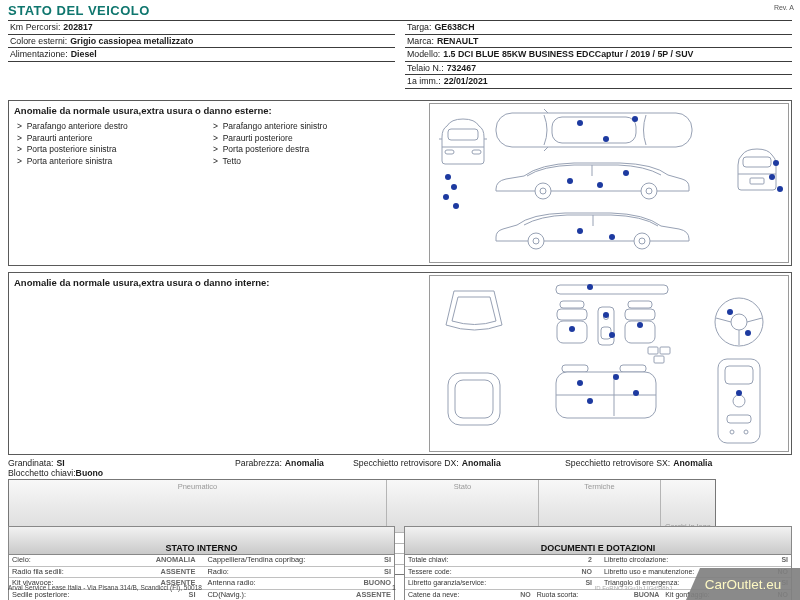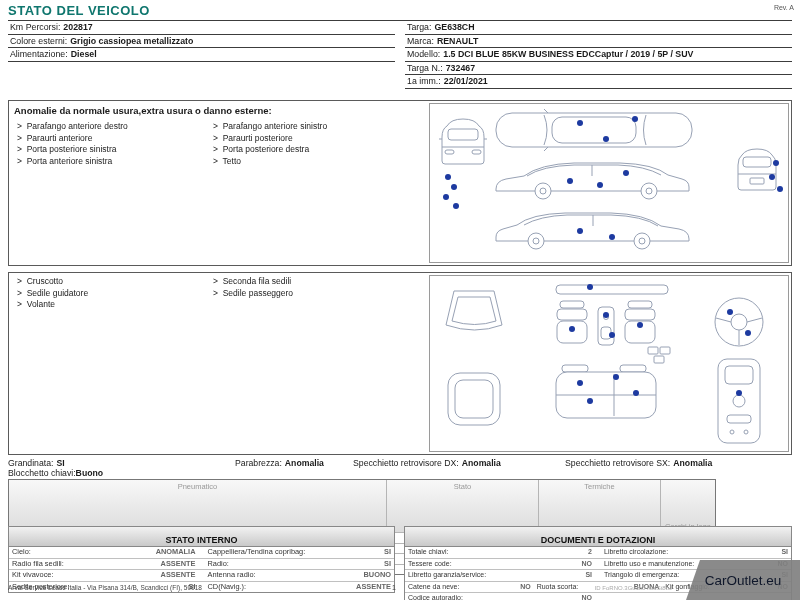--- a/index.html
+++ b/index.html
@@ -49,57 +49,57 @@
   .td-pos { width:98px; font-size:7px; font-weight:700; color:#333; background:linear-gradient(#f4f4f4,#e6e6e6); padding:1px 2px 0; }
   .td-desc { width:280px; font-size:6.5px; color:#999; padding:2px 2px 0; }
   .td-stato { width:152px; font-size:6.5px; color:#999; text-align:center; padding-top:2px; }
   .td-term { width:122px; font-size:6.5px; color:#999; text-align:center; padding-top:2px; }
   .td-cerchi { flex:1; font-size:6.5px; color:#888; font-weight:700; text-align:center; padding-top:2px; }
 
   .btables { left:8px; top:526px; width:784px; display:flex; gap:9px; }
   .btable { border:1px solid #888; background:#fff; align-self:flex-start; }
   .btable.si { width:387px; }
   .btable.dd { flex:1; }
-  .bt-head { background:linear-gradient(#f2f2f2,#c9c9c9); border-bottom:1px solid #888; font-size:9px; font-weight:700; text-align:center; color:#111; padding:8px 0 1px; }
+  .bt-head { background:linear-gradient(#f2f2f2,#c9c9c9); border-bottom:1px solid #888; font-size:9px; font-weight:700; text-align:center; color:#111; padding:16px 0 1px; }
   .bt-row { display:flex; border-bottom:1px solid #c0c0c0; padding:1px 3px; font-size:7.4px; line-height:8.6px; }
   .bt-row:last-child { border-bottom:none; }
   .dd .bt-row { font-size:7px; }
   .half { flex:1; display:flex; min-width:0; }
   .half + .half { margin-left:12px;text-align:center; }
   .third { flex:1; display:flex; min-width:0; }
   .third + .third { margin-left:6px; }
   .bl { color:#333; white-space:nowrap; }
   .bv { margin-left:auto; font-weight:700; color:#666; padding-left:4px; }
 
   .footer-company { left:8px; bottom:9px; font-size:6.5px; color:#444; }
   .footer-page { left:392px; bottom:9px; font-size:7px; color:#444; }
   .footer-id { right:128px; bottom:9px; font-size:6px; color:#aaa; }
 
-  .watermark { right:0; bottom:0; width:114px; height:40px; background:rgba(128,128,128,.92);
+  .watermark { right:0; bottom:0; width:114px; height:32px; background:rgba(128,128,128,.92);
     clip-path:polygon(14px 0, 100% 0, 100% 100%, 0 100%);
     display:flex; align-items:center; justify-content:center;
-    color:#0f172a; font-size:13.5px; }
+    color:#fef9c3; font-size:13.5px; }
 </style>
 </head>
 <body>
 
 <div class="abs page-title">STATO DEL VEICOLO</div>
 <div class="abs rev">Rev. A</div>
 
 <div class="abs info">
   <div class="info-left">
     <div class="info-row"><span class="lbl">Km Percorsi:</span><b>202817</b></div>
     <div class="info-row"><span class="lbl">Colore esterni:</span><b>Grigio cassiopea metallizzato</b></div>
     <div class="info-row"><span class="lbl">Alimentazione:</span><b>Diesel</b></div>
   </div>
   <div class="info-right">
     <div class="info-row"><span class="lbl">Targa:</span><b>GE638CH</b></div>
     <div class="info-row"><span class="lbl">Marca:</span><b>RENAULT</b></div>
     <div class="info-row"><span class="lbl">Modello:</span><b>1.5 DCI BLUE 85KW BUSINESS EDCCaptur / 2019 / 5P / SUV</b></div>
-    <div class="info-row"><span class="lbl">Targa N.:</span><b>732467</b></div>
+    <div class="info-row"><span class="lbl">Telaio N.:</span><b>732467</b></div>
     <div class="info-row"><span class="lbl">1a imm.:</span><b>22/01/2021</b></div>
   </div>
 </div>
 
 <div class="panel ext">
   <div class="panel-title">Anomalie da normale usura,extra usura o danno esterne:</div>
   <div class="anomaly-cols">
     <div class="anomaly-col">
       <div class="anomaly-item">Parafango anteriore destro</div>
       <div class="anomaly-item">Paraurti anteriore</div>
@@ -169,31 +169,21 @@
         <rect class="sketch" x="24" y="33" width="14" height="6" rx="1"></rect>
       </g>
       <circle class="dot" cx="346" cy="58" r="3"></circle>
       <circle class="dot" cx="342" cy="72" r="3"></circle>
       <circle class="dot" cx="350" cy="84" r="3"></circle>
     </svg>
   </div>
 </div>
 
 <div class="panel int">
-  <div class="anomaly-cols">
-    <div class="anomaly-col">
-      <div class="anomaly-item">Cruscotto</div>
-      <div class="anomaly-item">Sedile guidatore</div>
-      <div class="anomaly-item">Volante</div>
-    </div>
-    <div class="anomaly-col">
-      <div class="anomaly-item">Seconda fila sedili</div>
-      <div class="anomaly-item">Sedile passeggero</div>
-    </div>
-  </div>
+  <div class="panel-title">Anomalie da normale usura,extra usura o danno interne:</div>
   <div class="diagram-box">
     <svg viewBox="0 0 358 173" preserveAspectRatio="xMidYMid meet">
       <g>
         <path class="sketch-fill" d="M24,14 L64,14 L72,48 Q45,58 16,48 Z"></path>
         <path class="sketch" d="M28,20 L60,20 L66,44 Q45,51 22,44 Z"></path>
       </g>
       <g>
         <rect class="sketch-fill" x="18" y="96" width="52" height="52" rx="12"></rect>
         <rect class="sketch" x="25" y="103" width="38" height="38" rx="8"></rect>
       </g>

